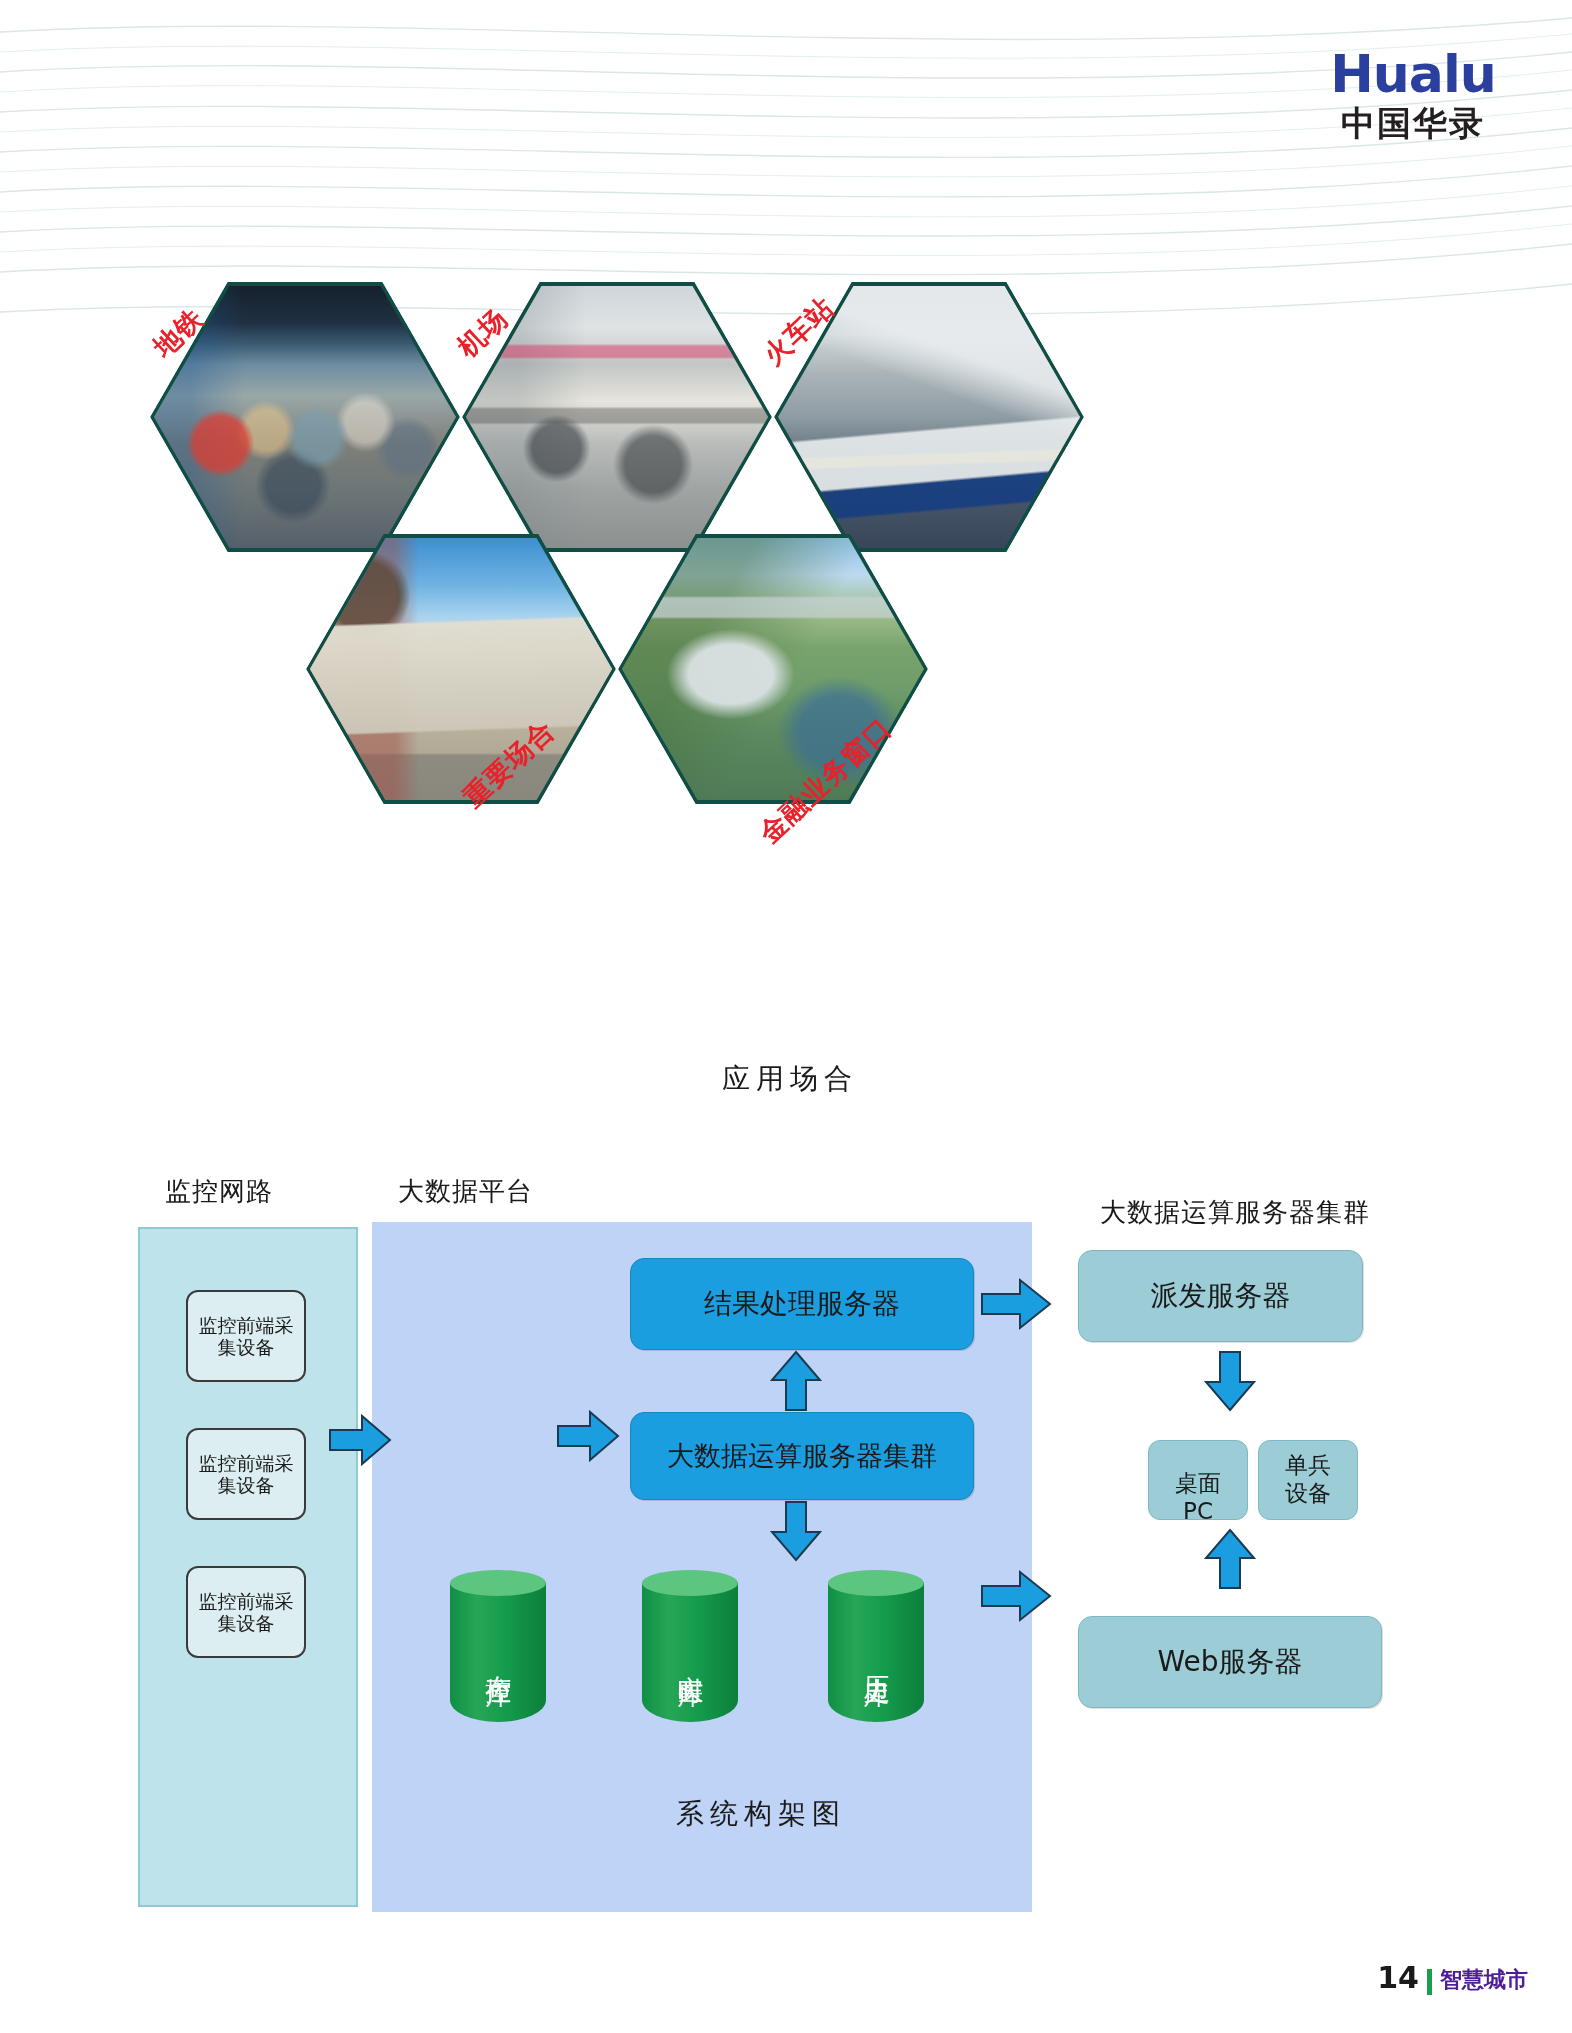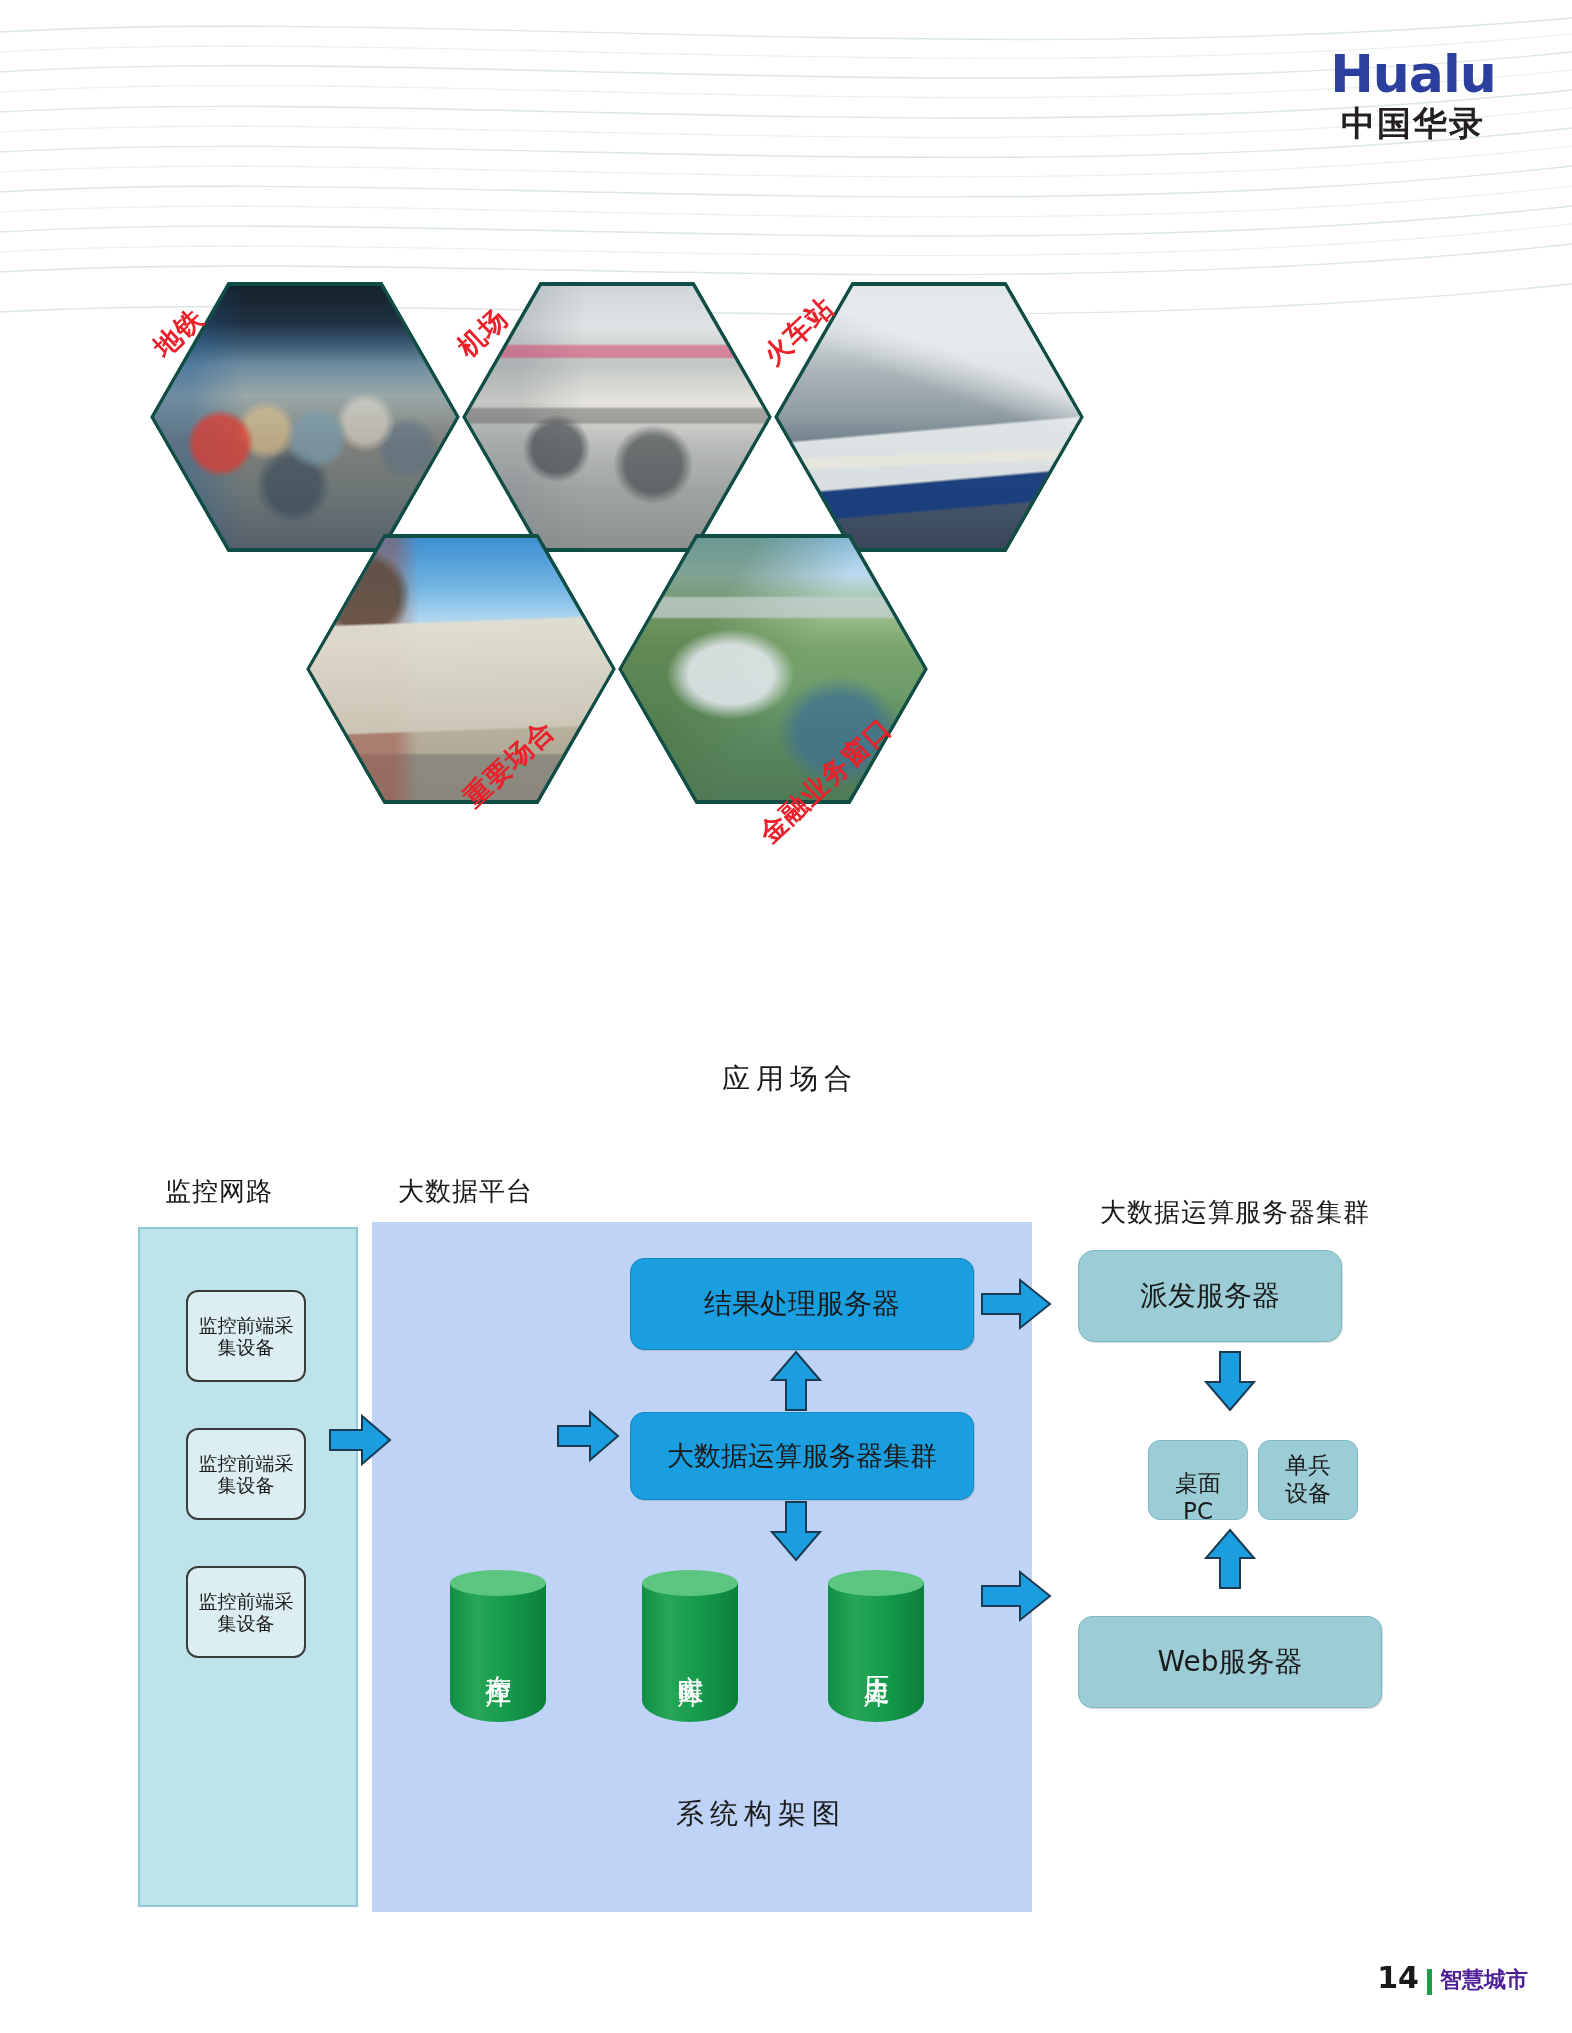--- a/index.html
+++ b/index.html
@@ -420,21 +420,21 @@
       <div class="top"></div>
       <div class="lbl" style="writing-mode: vertical-rl; height:120px; display:flex; align-items:center; justify-content:center; letter-spacing:2px;">历史库</div>
     </div>
 
     <div class="arrow" style="left:980px; top:126px;">
       <svg width="72" height="56" viewBox="0 0 72 56">
         <polygon points="2,18 40,18 40,4 70,28 40,52 40,38 2,38" fill="#1b9ee0" stroke="#1a3a52" stroke-width="2"></polygon>
       </svg>
     </div>
 
-    <div class="node teal-box" style="left:1078px; top:100px; width:264px; height:92px;border-radius:16px;">
+    <div class="node teal-box" style="left:1078px; top:100px; width:285px; height:92px;">
       <span>派发服务器</span>
     </div>
 
     <div class="arrow" style="left:1202px; top:200px;">
       <svg width="56" height="62" viewBox="0 0 56 62">
         <polygon points="28,60 52,32 38,32 38,2 18,2 18,32 4,32" fill="#1b9ee0" stroke="#1a3a52" stroke-width="2"></polygon>
       </svg>
     </div>
 
     <div class="node small-teal" style="left:1148px; top:290px; width:100px; height:80px;">

